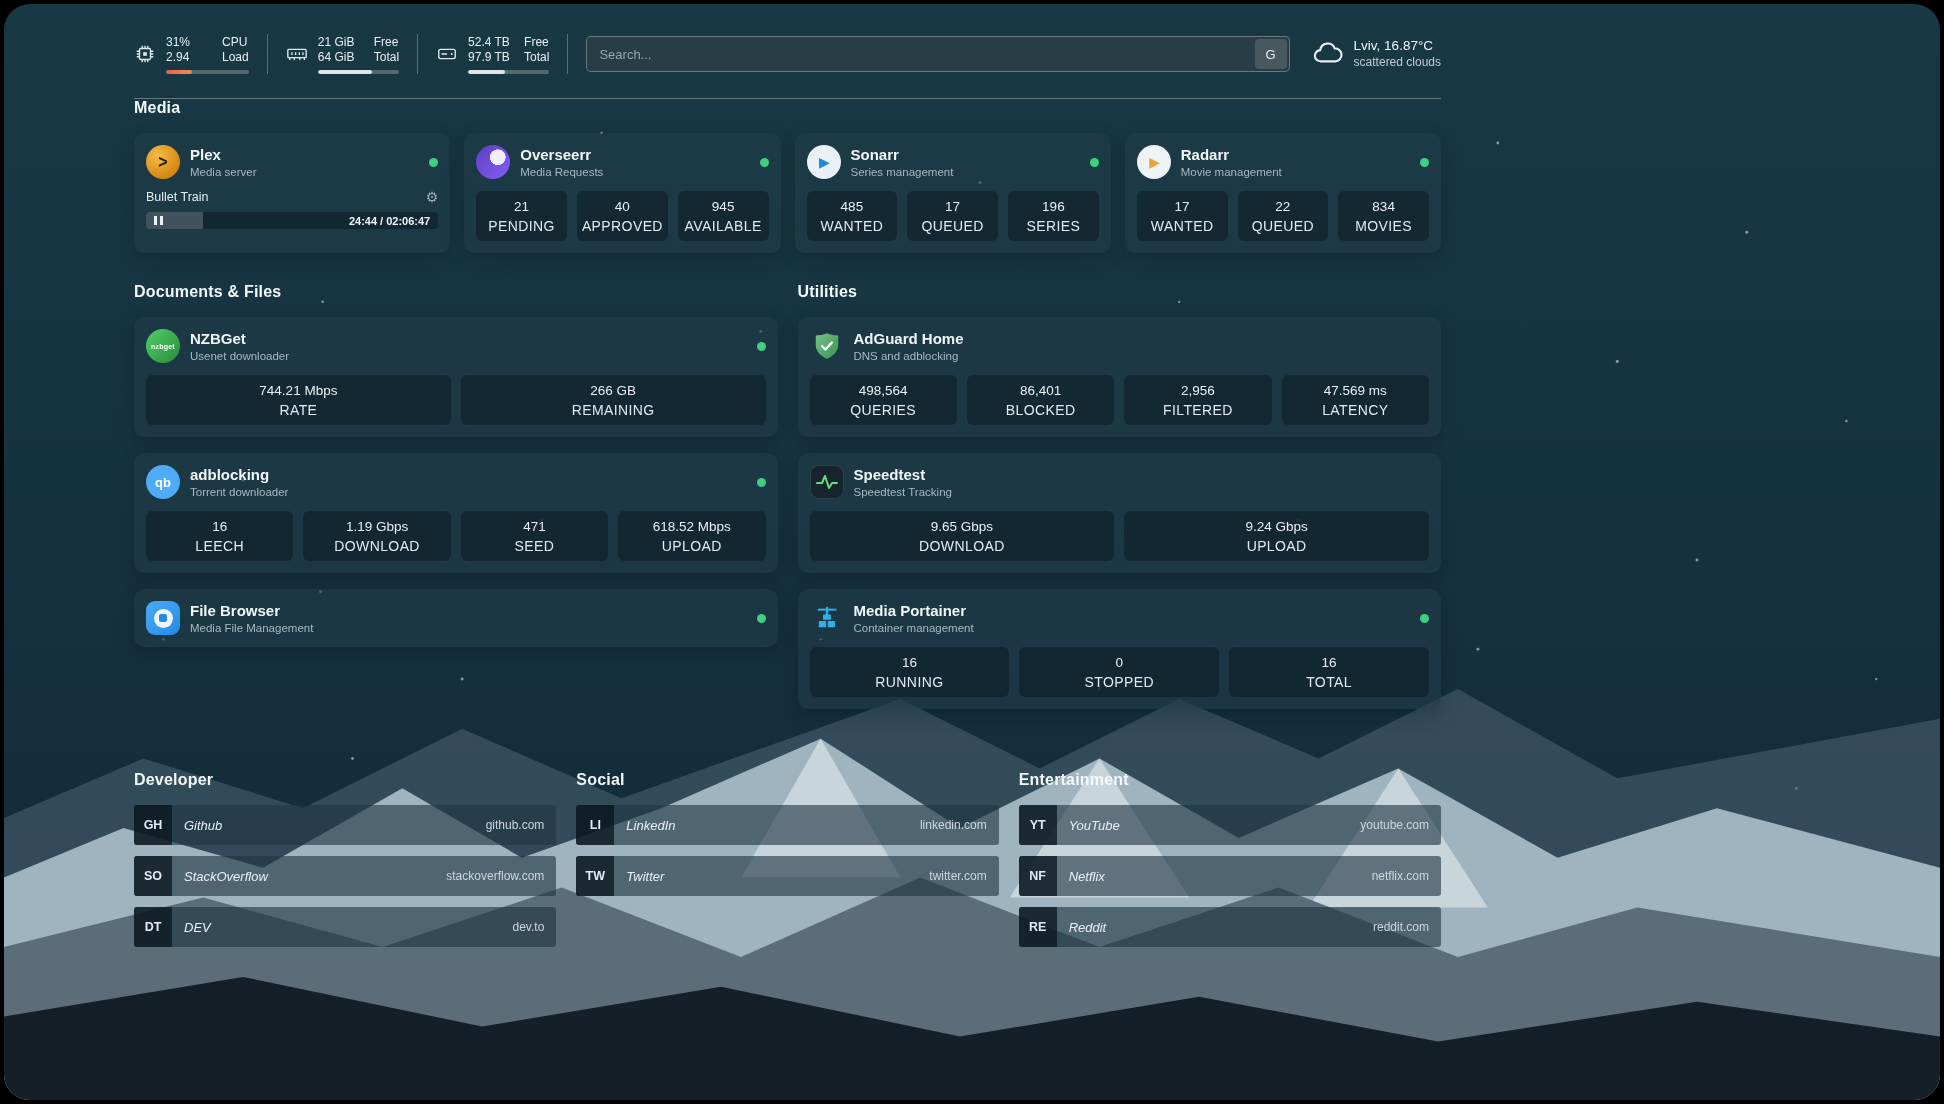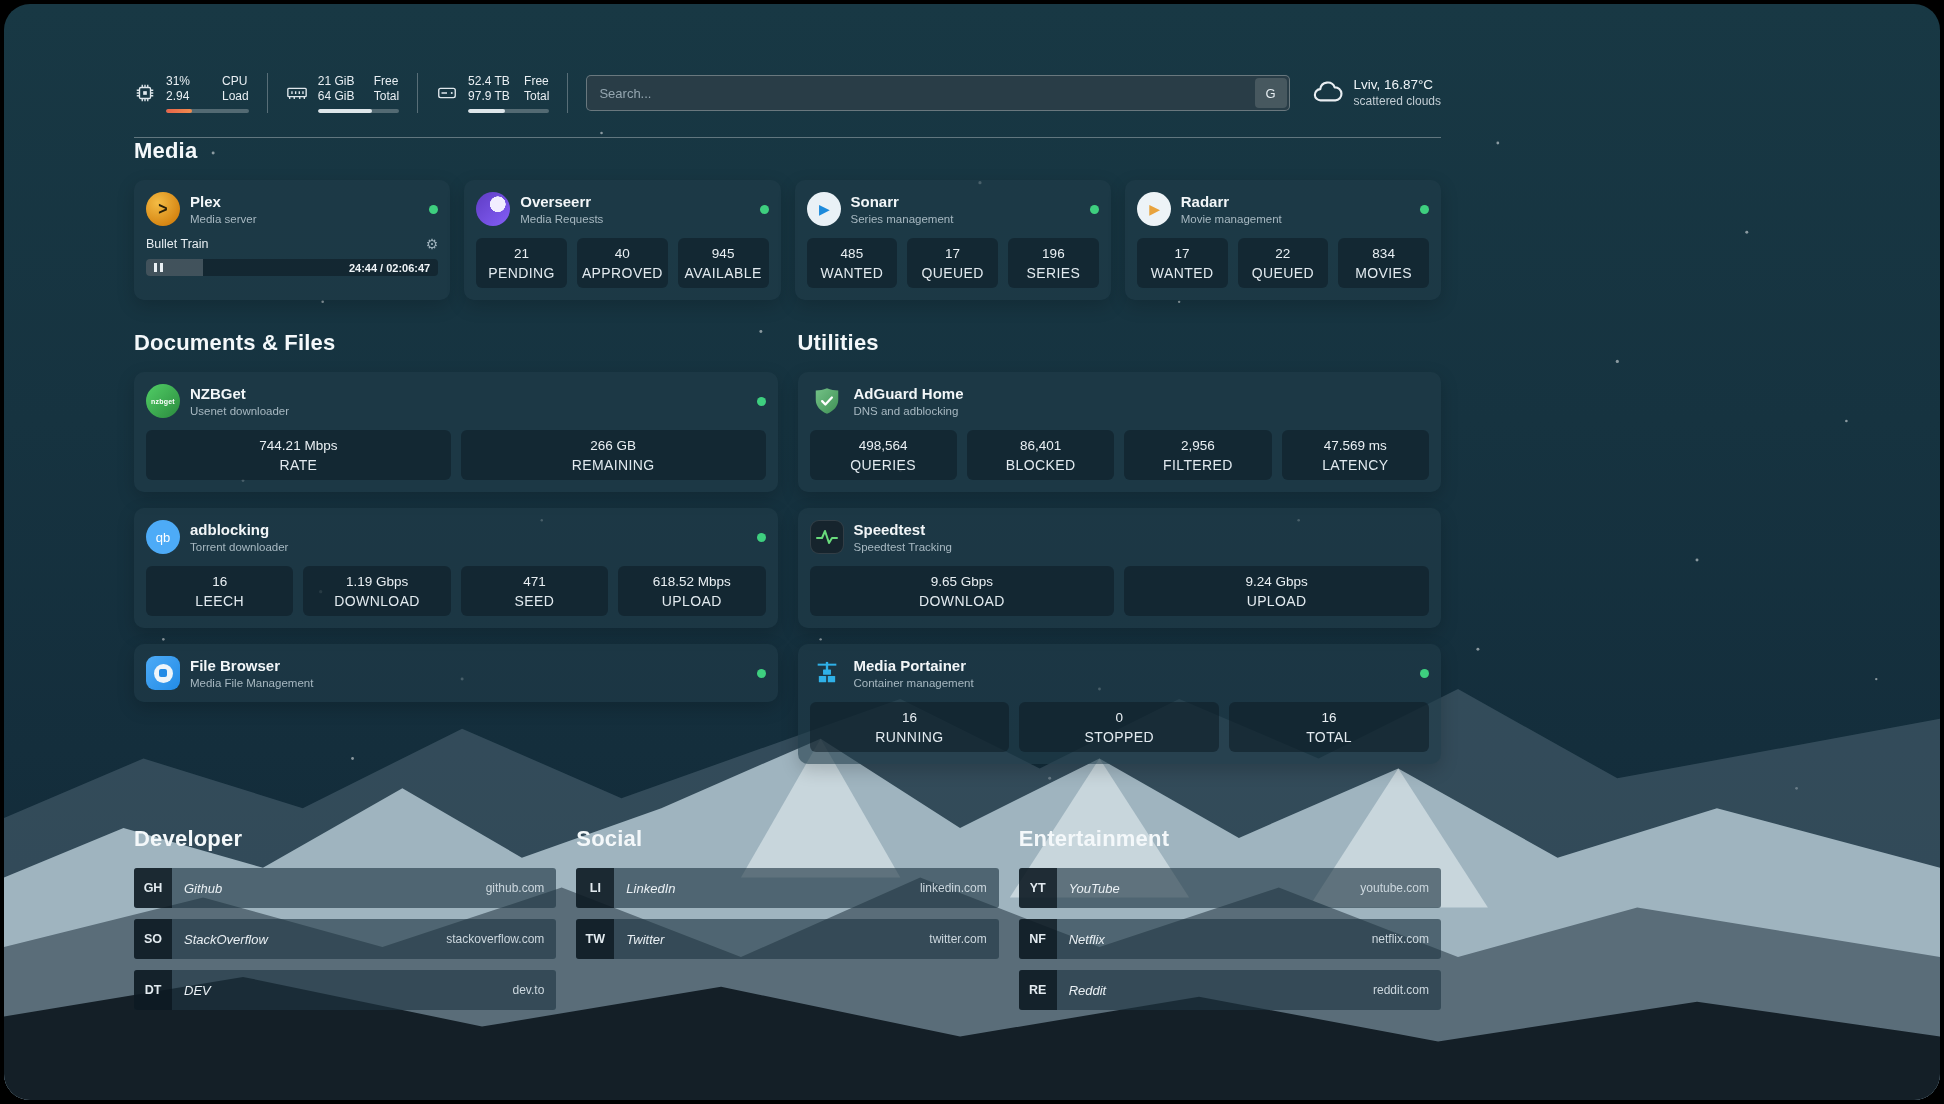--- a/index.html
+++ b/index.html
@@ -1,20 +1,20 @@
 <!DOCTYPE html>
 <html><head>
 <meta charset="utf-8">
 <style>
   html,body{margin:0;padding:0;background:#000;width:1944px;height:1104px;overflow:hidden;
     font-family:"Liberation Sans","DejaVu Sans",sans-serif;-webkit-font-smoothing:antialiased;}
   .window{position:absolute;left:4px;top:4px;width:1936px;height:1096px;border-radius:26px;overflow:hidden;
     background:linear-gradient(180deg,#183844 0%,#163340 38%,#142e3c 68%,#112836 100%);}
   .bg{position:absolute;left:0;top:0;width:100%;height:100%;pointer-events:none;}
-  .content{position:relative;width:1307px;margin-left:130px;padding-top:26px;color:#eef3f6;margin-top:39px;}
+  .content{position:relative;width:1307px;margin-left:130px;padding-top:26px;color:#eef3f6;}
 
   
   .topbar{display:flex;align-items:center;gap:18px;height:48px;}
   .sys{display:flex;align-items:center;gap:10px;padding-right:18px;border-right:1px solid rgba(255,255,255,0.28);height:40px;}
   .sys .hwicon{flex:none;display:flex;}
   .sysbody{display:flex;flex-direction:column;gap:5px;}
   .sysrow{display:flex;gap:14px;}
   .syscol{display:flex;flex-direction:column;font-size:12px;line-height:15px;color:#e9eff3;}
   .syscol.vals{min-width:42px;}
   .sysbar{height:4px;border-radius:2px;background:rgba(255,255,255,0.26);overflow:hidden;}
@@ -27,21 +27,21 @@
   .search input::placeholder{color:#94a6b0;}
   .search .engine{position:absolute;right:3px;top:3px;bottom:3px;width:32px;border:none;border-radius:4px;
     background:#47585f;color:#e6edf1;font-size:13px;display:flex;align-items:center;justify-content:center;cursor:pointer;}
   .weather{display:flex;align-items:center;gap:10px;margin-left:4px;}
   .weather .wtxt{display:flex;flex-direction:column;line-height:17px;}
   .weather .w1{font-size:13.5px;color:#f0f5f8;}
   .weather .w2{font-size:12px;color:#c2cdd4;}
   .divider{margin-top:20px;height:1px;background:rgba(255,255,255,0.32);}
 
   
-  h2.sec{font-size:22px;font-weight:600;color:#f4f8fa;margin:0 0 16px 0;letter-spacing:.2px;}
+  h2.sec{font-size:16px;font-weight:600;color:#f4f8fa;margin:0 0 16px 0;letter-spacing:.2px;}
   .media-title{margin-top:40px;}
   .grid4{display:grid;grid-template-columns:repeat(4,1fr);gap:14px;}
   .grid2{display:grid;grid-template-columns:1fr 1fr;column-gap:20px;margin-top:30px;align-items:start;}
   .grid3{display:grid;grid-template-columns:1fr 1fr 1fr;column-gap:20px;margin-top:46px;}
   .col .card{margin-bottom:16px;}
 
   
   .card{background:rgba(33,59,72,0.62);border-radius:10px;padding:12px;box-shadow:0 6px 18px rgba(0,0,0,0.18);cursor:pointer;}
   .card-head{display:flex;align-items:center;gap:10px;}
   .app-icon{width:34px;height:34px;flex:none;display:flex;align-items:center;justify-content:center;border-radius:50%;}
@@ -68,21 +68,21 @@
   .app-icon.plex{background:radial-gradient(circle at 35% 32%,#f4bc45,#d4820f 78%);}
   .app-icon.plex .chev{color:#2a2008;font-weight:800;font-size:16px;line-height:1;transform:scaleY(1.15);}
   .app-icon.overseerr{background:radial-gradient(circle at 64% 36%,#f1edff 0 25%,rgba(241,237,255,0) 26%),linear-gradient(135deg,#5f3dc4,#845ef7);}
   .app-icon.sonarr{background:#e9f1f6;}
   .app-icon.sonarr .tri{color:#1c8adb;font-size:14px;line-height:1;margin-left:2px;}
   .app-icon.radarr{background:#edf3f7;}
   .app-icon.radarr .tri{color:#e8a33d;font-size:14px;line-height:1;margin-left:2px;}
   .app-icon.nzbget{background:linear-gradient(135deg,#51cf66,#2b8a3e);}
   .app-icon.nzbget .tiny{color:#fff;font-size:7px;font-weight:700;letter-spacing:.2px;}
   .app-icon.qb{background:#4dabf7;}
-  .app-icon.qb .qbt{color:#fff;font-size:13px;font-weight:400;}
+  .app-icon.qb .qbt{color:#fff;font-size:13px;font-weight:700;}
   .app-icon.fb{border-radius:9px;background:linear-gradient(135deg,#4dabf7,#228be6);}
   .app-icon.fb .ring{width:19px;height:19px;border-radius:50%;background:#eef5fa;display:flex;align-items:center;justify-content:center;}
   .app-icon.fb .core{width:8px;height:8px;border-radius:2px;background:#228be6;}
   .app-icon.shield{background:transparent;border-radius:0;}
   .app-icon.speedtest{border-radius:9px;background:#16242d;border:1px solid rgba(255,255,255,0.12);box-sizing:border-box;}
   .app-icon.portainer{background:transparent;}
 
   
   .bm-row{display:flex;align-items:stretch;height:40px;background:rgba(30,54,66,0.62);border-radius:3px;overflow:hidden;margin-bottom:11px;cursor:pointer;}
   .bm-abbr{width:38px;flex:none;background:rgba(9,20,28,0.74);color:#e2eaef;font-size:12.5px;font-weight:600;display:flex;align-items:center;justify-content:center;}

